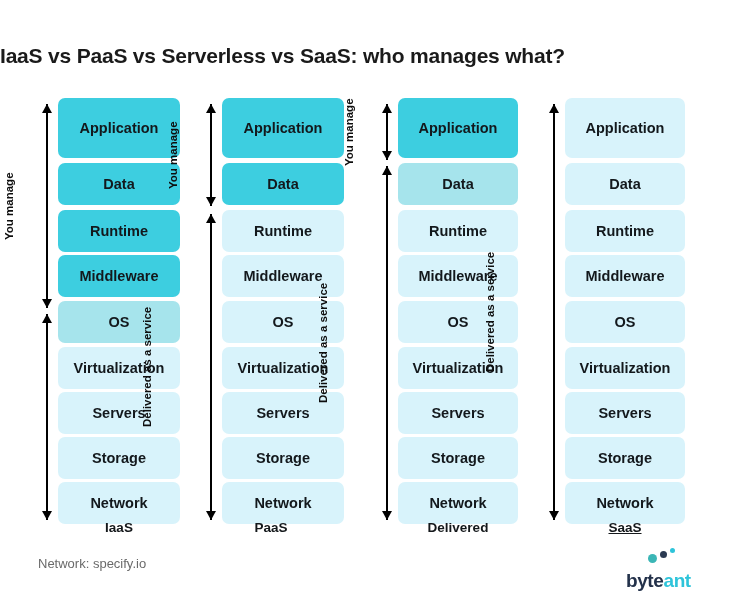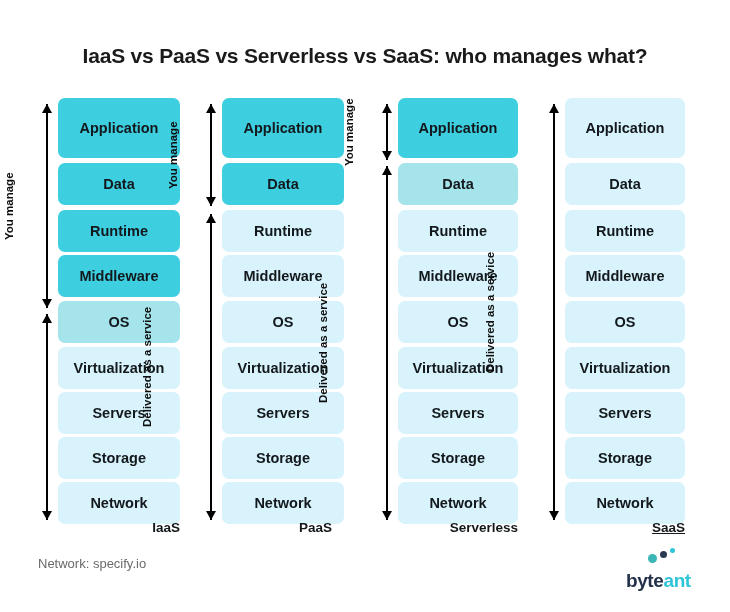--- a/index.html
+++ b/index.html
@@ -7,41 +7,41 @@
     width:730px;height:612px;
     background:#ffffff;
     font-family:"Liberation Sans", sans-serif;
     color:#111111;
     overflow:hidden;
     position:relative;
   }
   #title{
     position:absolute;
     top:44px;left:0;width:730px;
-    text-align:center;
+    text-align:left;
     font-size:21px;
     font-weight:bold;
     letter-spacing:-0.2px;
     color:#1a1a1a;
   }
   .box{
     position:absolute;
     border-radius:7px;
     display:flex;
     align-items:center;
     justify-content:center;
     font-size:14.5px;
     font-weight:bold;
     color:#13181c;
     box-sizing:border-box;
     text-align:center;
   }
   .col-label{
     position:absolute;
-    text-align:right;
+    text-align:center;
     font-size:13.5px;
     font-weight:bold;
     color:#14181b;
   }
   
   .arrow-wrap{
     position:absolute;
   }
   .arrow-line{
     position:absolute;
@@ -153,21 +153,21 @@
     </div>
     <div class="box" style="left: 398px; top: 98px; width: 120px; height: 60px; background: rgb(61, 206, 224);">Application</div>
     <div class="box" style="left: 398px; top: 163px; width: 120px; height: 42px; background: rgb(166, 228, 236);">Data</div>
     <div class="box" style="left: 398px; top: 210px; width: 120px; height: 42px; background: rgb(216, 243, 251);">Runtime</div>
     <div class="box" style="left: 398px; top: 255px; width: 120px; height: 42px; background: rgb(216, 243, 251);">Middleware</div>
     <div class="box" style="left: 398px; top: 301px; width: 120px; height: 42px; background: rgb(216, 243, 251);">OS</div>
     <div class="box" style="left: 398px; top: 347px; width: 120px; height: 42px; background: rgb(216, 243, 251);">Virtualization</div>
     <div class="box" style="left: 398px; top: 392px; width: 120px; height: 42px; background: rgb(216, 243, 251);">Servers</div>
     <div class="box" style="left: 398px; top: 437px; width: 120px; height: 42px; background: rgb(216, 243, 251);">Storage</div>
     <div class="box" style="left: 398px; top: 482px; width: 120px; height: 42px; background: rgb(216, 243, 251);">Network</div>
-    <div class="col-label" style="left: 398px; top: 520px; width: 120px;">Serverless</div>
+    <div class="col-label" style="left: 398px; top: 520px; width: 120px;">Delivered</div>
     <div class="arrow-wrap" style="left: 380px; top: 104px; width: 14px; height: 56px;">
       <div class="arrow-line" style="top: 0px; height: 56px;"></div>
       <div class="arrow-head up"></div>
       <div class="arrow-head down"></div>
       <div class="arrow-label" style="left: -37px; top: 22px; width: 68px; margin-left: -28px; transform: rotate(-90deg);">You manage</div>
     </div>
     <div class="arrow-wrap" style="left: 380px; top: 166px; width: 14px; height: 354px;">
       <div class="arrow-line" style="top: 0px; height: 354px;"></div>
       <div class="arrow-head up"></div>
       <div class="arrow-head down"></div>

